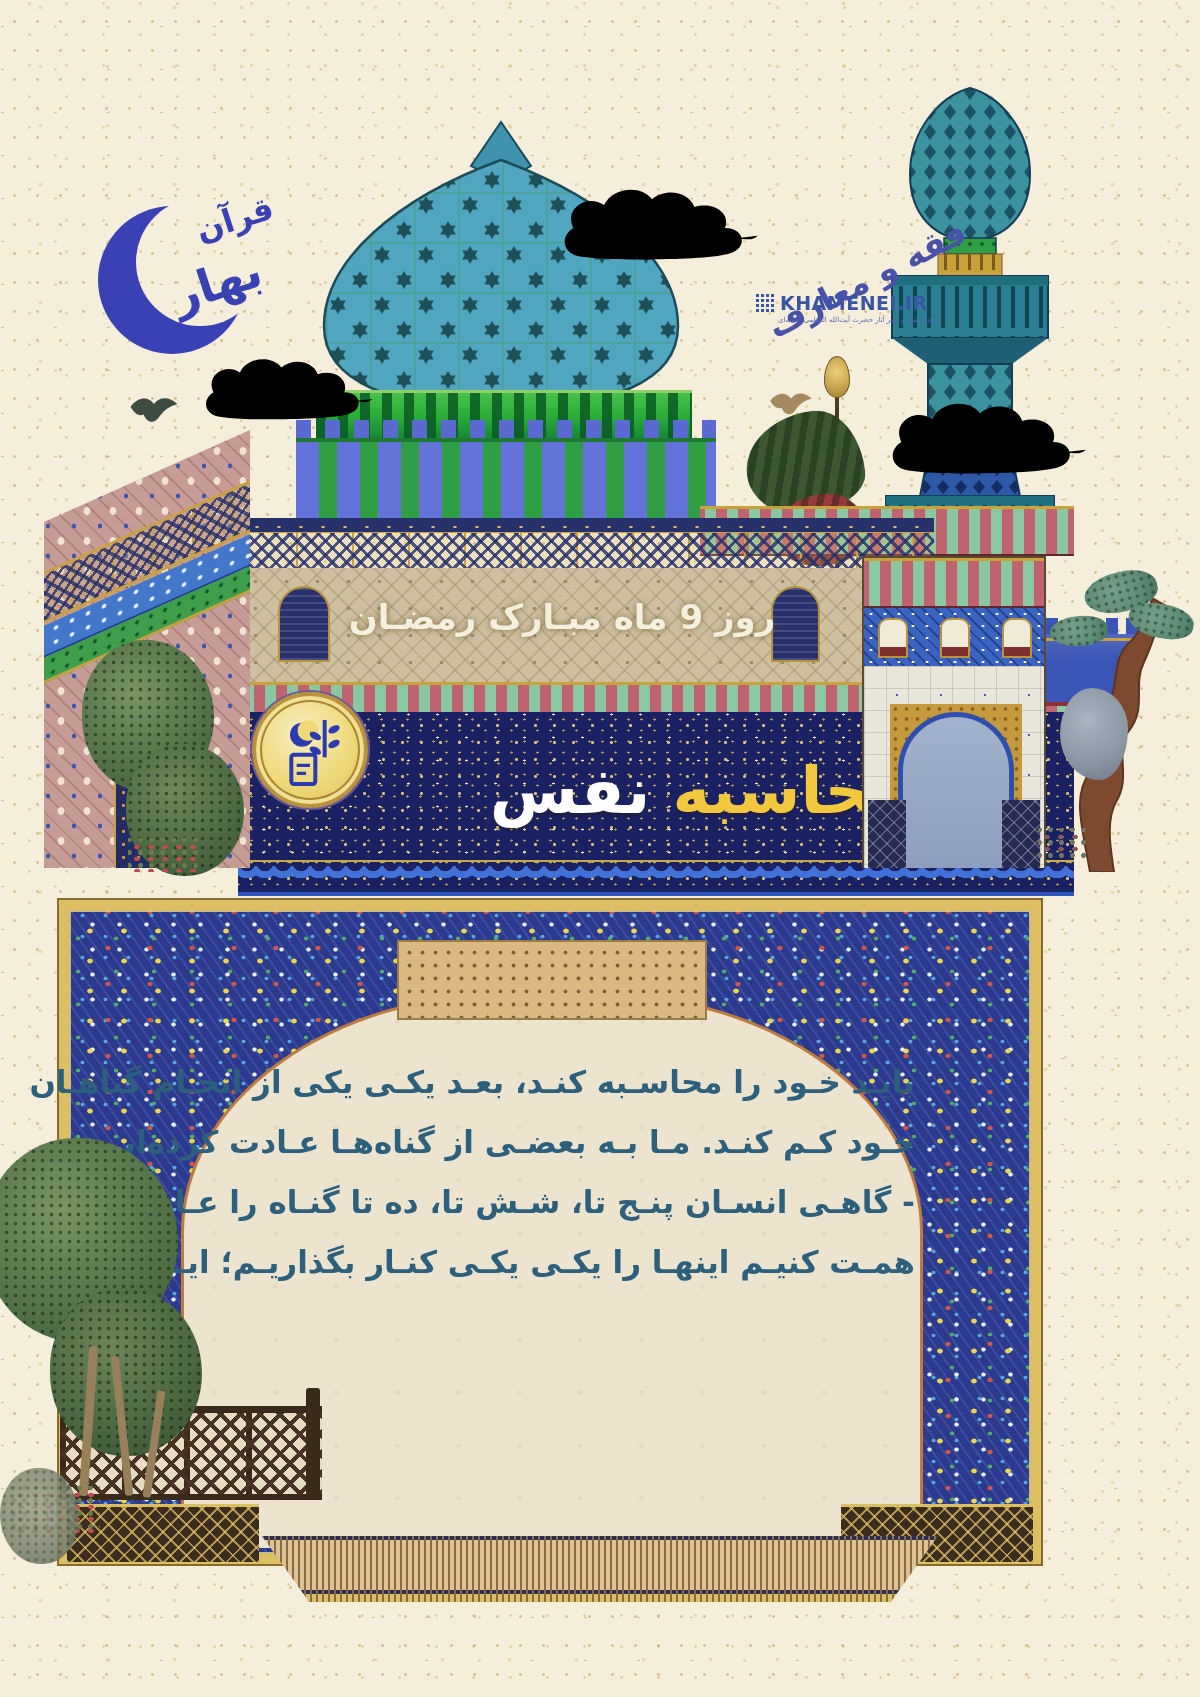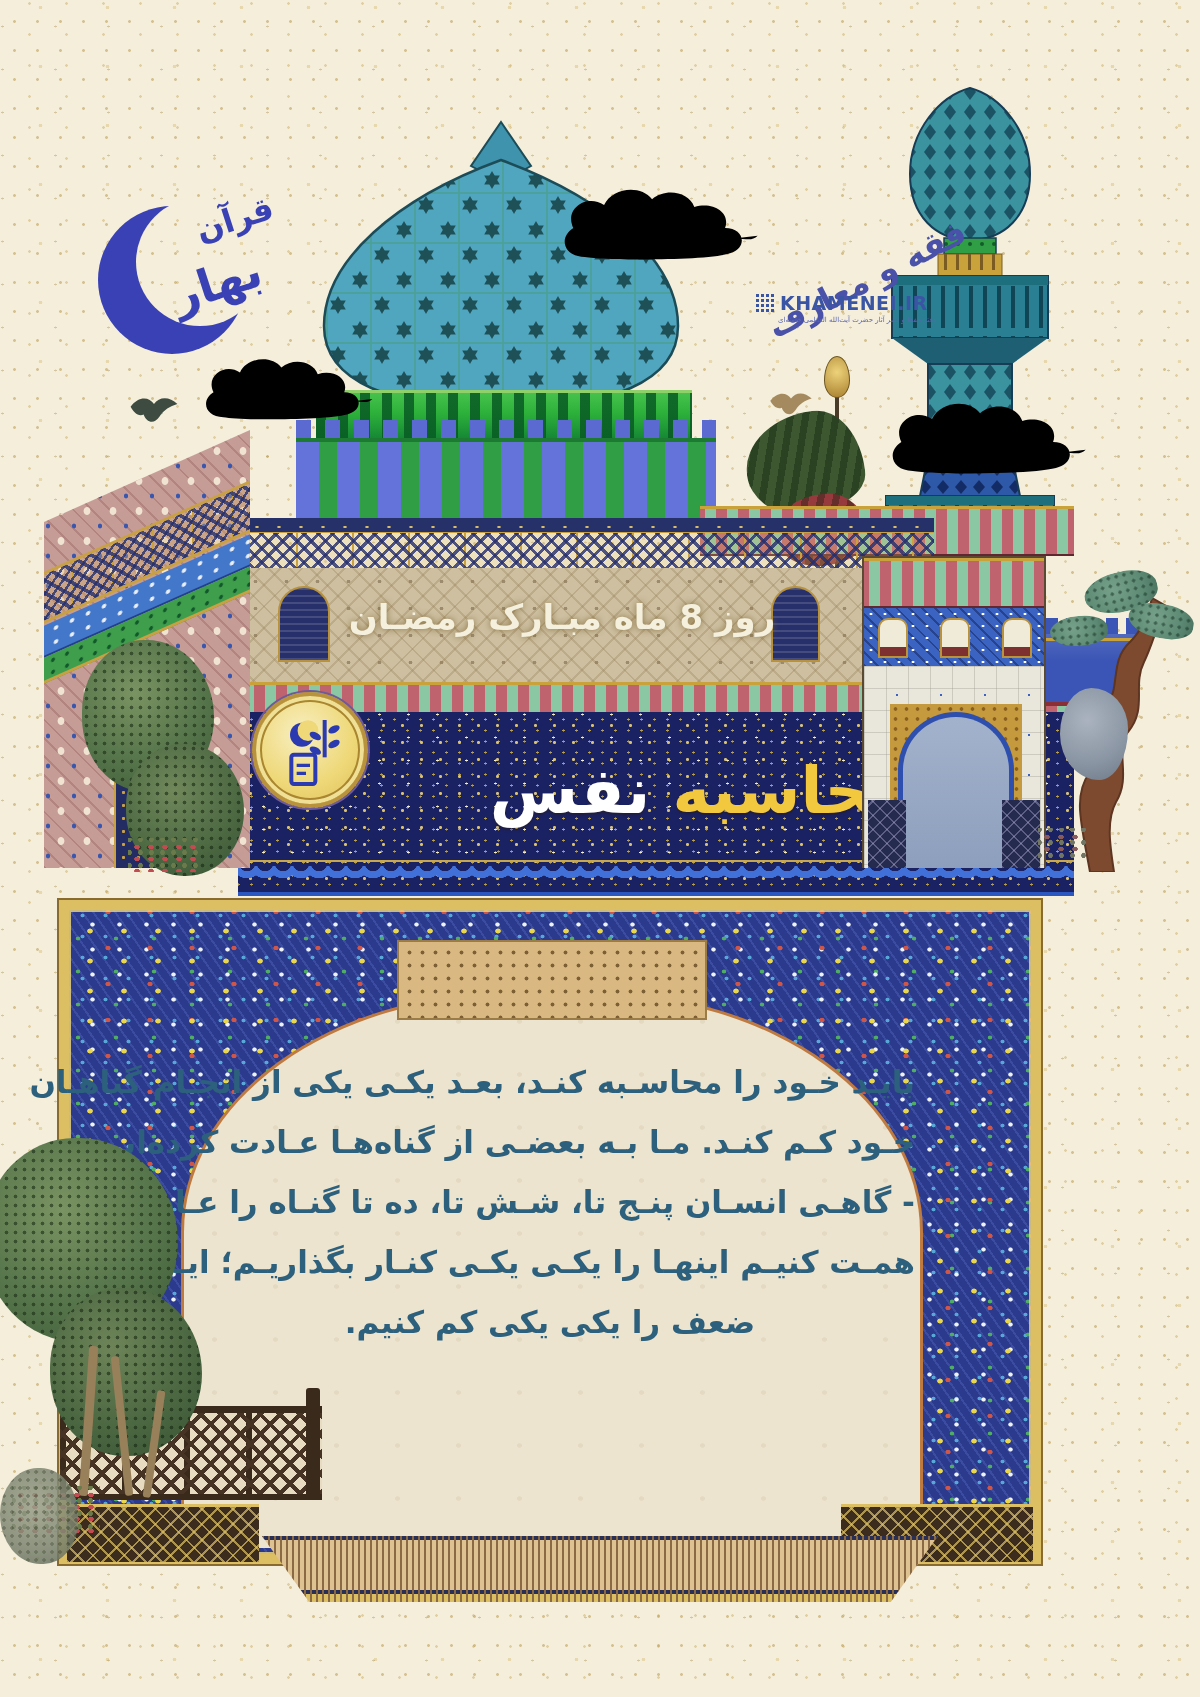--- a/index.html
+++ b/index.html
@@ -329,21 +329,21 @@
       <use href="#cloudSym"></use>
     </svg>
 
   <div class="abs goldlattice fence-main"></div>
   <div class="abs beam"></div>
 
   <div class="abs tanwall">
     <div class="window win-l"></div>
     <div class="window win-r"></div>
   </div>
-  <div class="abs dayline">روز 8 ماه مبـارک رمضـان</div>
+  <div class="abs dayline">روز 9 ماه مبـارک رمضـان</div>
 
   <div class="abs pinkband pink-full"></div>
 
   <div class="abs starband">
     <div class="goldline"></div>
     <div class="scallops"></div>
   </div>
   <div class="abs bandtitle" dir="rtl">
     <span class="gold">محاسبه</span>
     <span> </span>
@@ -444,21 +444,20 @@
     <div class="cornerlattice" style="left:8px"></div>
     <div class="cornerlattice" style="right:8px"></div>
   </div>
   <div class="abs dip"></div>
 
   <div class="abs quote">
     <div class="qline">بایـد خـود را محاسـبه کنـد، بعـد یکـی یکی از انجـام گناهـان</div>
     <div class="qline">خـود کـم کنـد. مـا بـه بعضـی از گناه‌هـا عـادت کرده‌ایـم</div>
     <div class="qline">- گاهـی انسـان پنـج تا، شـش تا، ده تا گنـاه را عـادت کـرده -</div>
     <div class="qline">همـت کنیـم اینهـا را یکـی یکـی کنـار بگذاریـم؛ ایـن نقـاط</div>
-    <div class="qline">ضعف را یکی یکی کم کنیم.</div>
   </div>
 
   <div class="abs pond"></div>
   <div class="abs fence"></div>
   <div class="abs fencepost"></div>
   <div class="abs canopy" style="left:-16px;top:1138px;width:194px;height:204px"></div>
   <div class="abs canopy" style="left:50px;top:1288px;width:152px;height:168px;filter:brightness(.9)"></div>
   <div class="abs trunk" style="left:84px;top:1346px;width:9px;height:150px;transform:rotate(4deg)"></div>
   <div class="abs trunk" style="left:118px;top:1356px;width:8px;height:140px;transform:rotate(-6deg)"></div>
   <div class="abs trunk" style="left:150px;top:1390px;width:8px;height:108px;transform:rotate(8deg)"></div>

